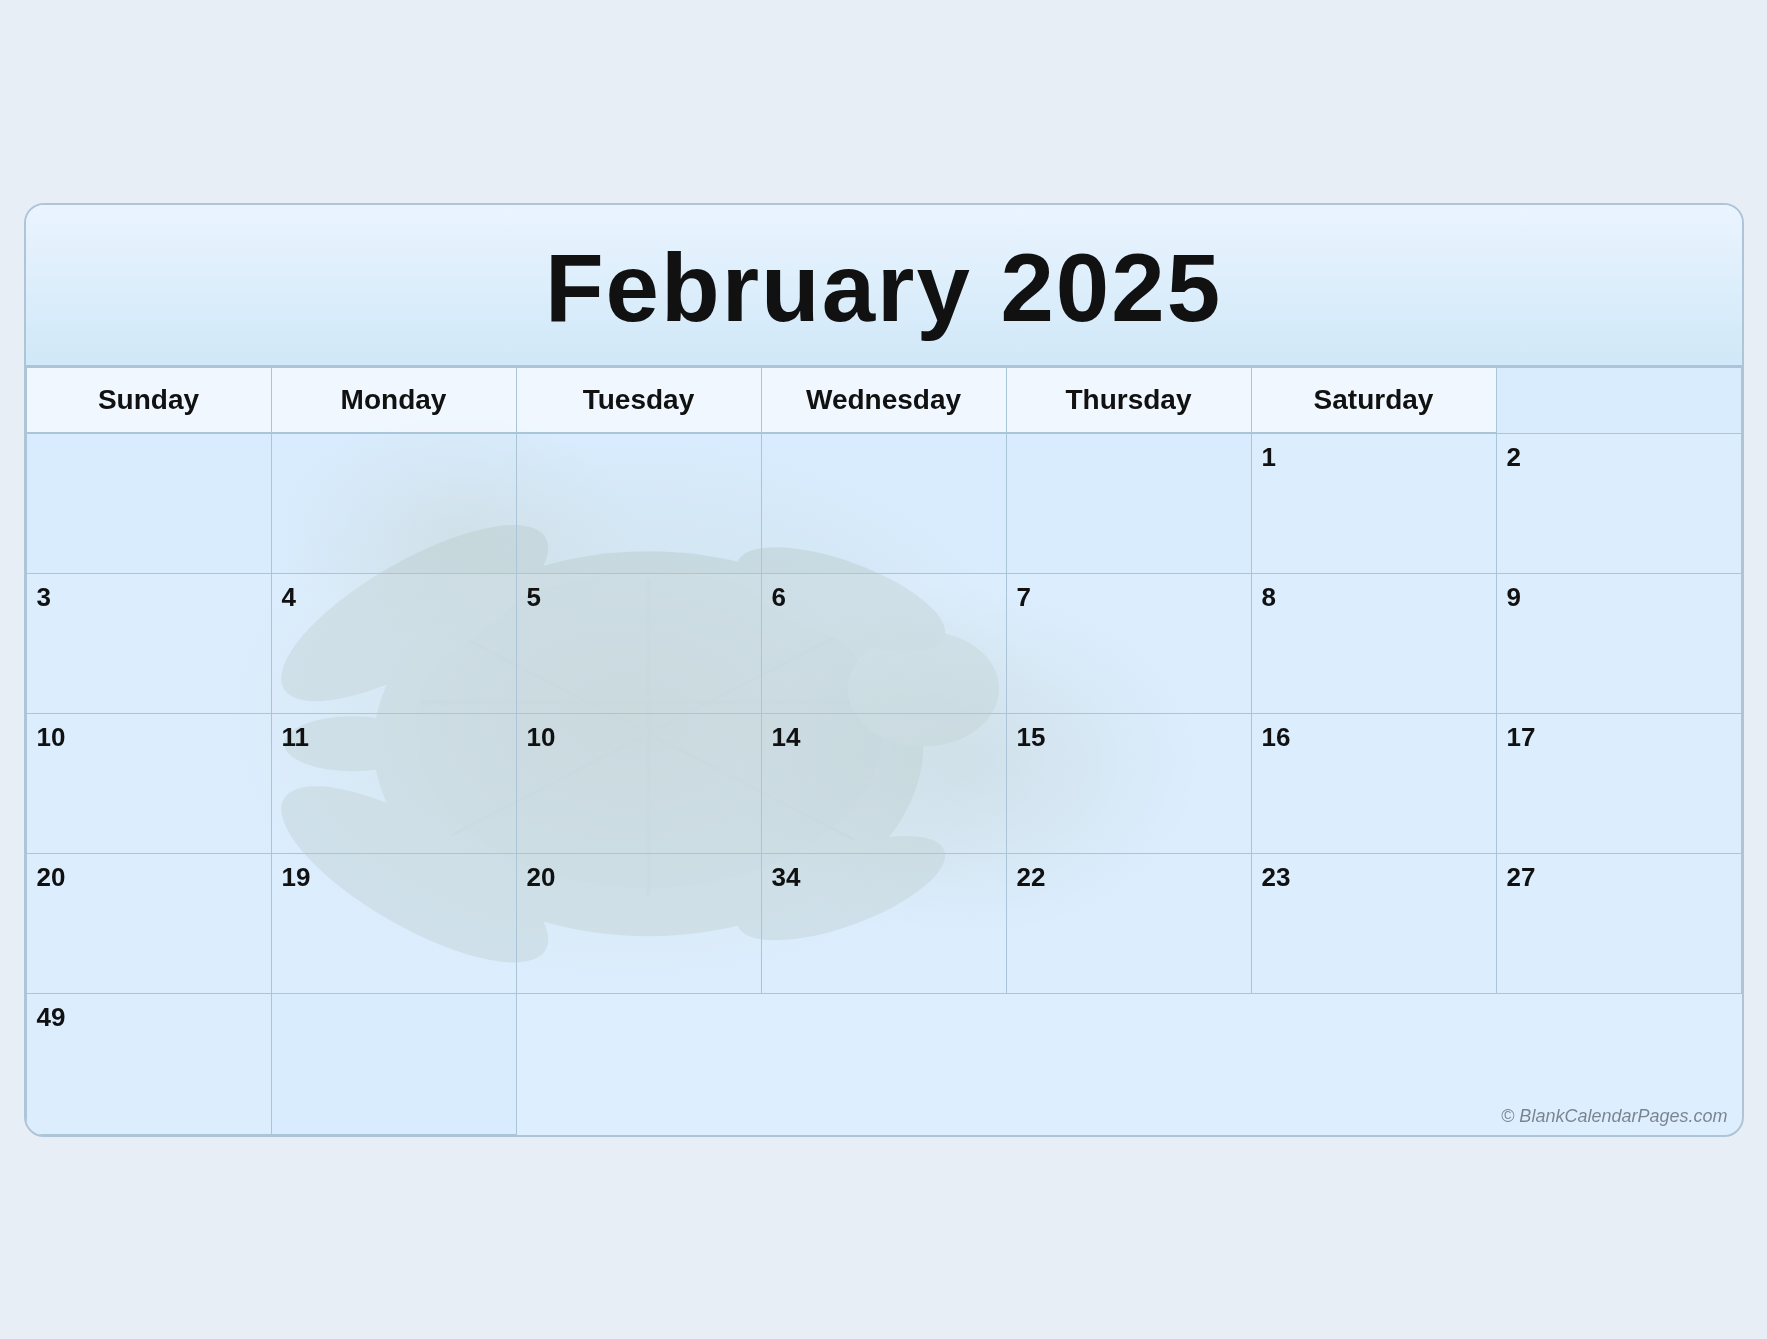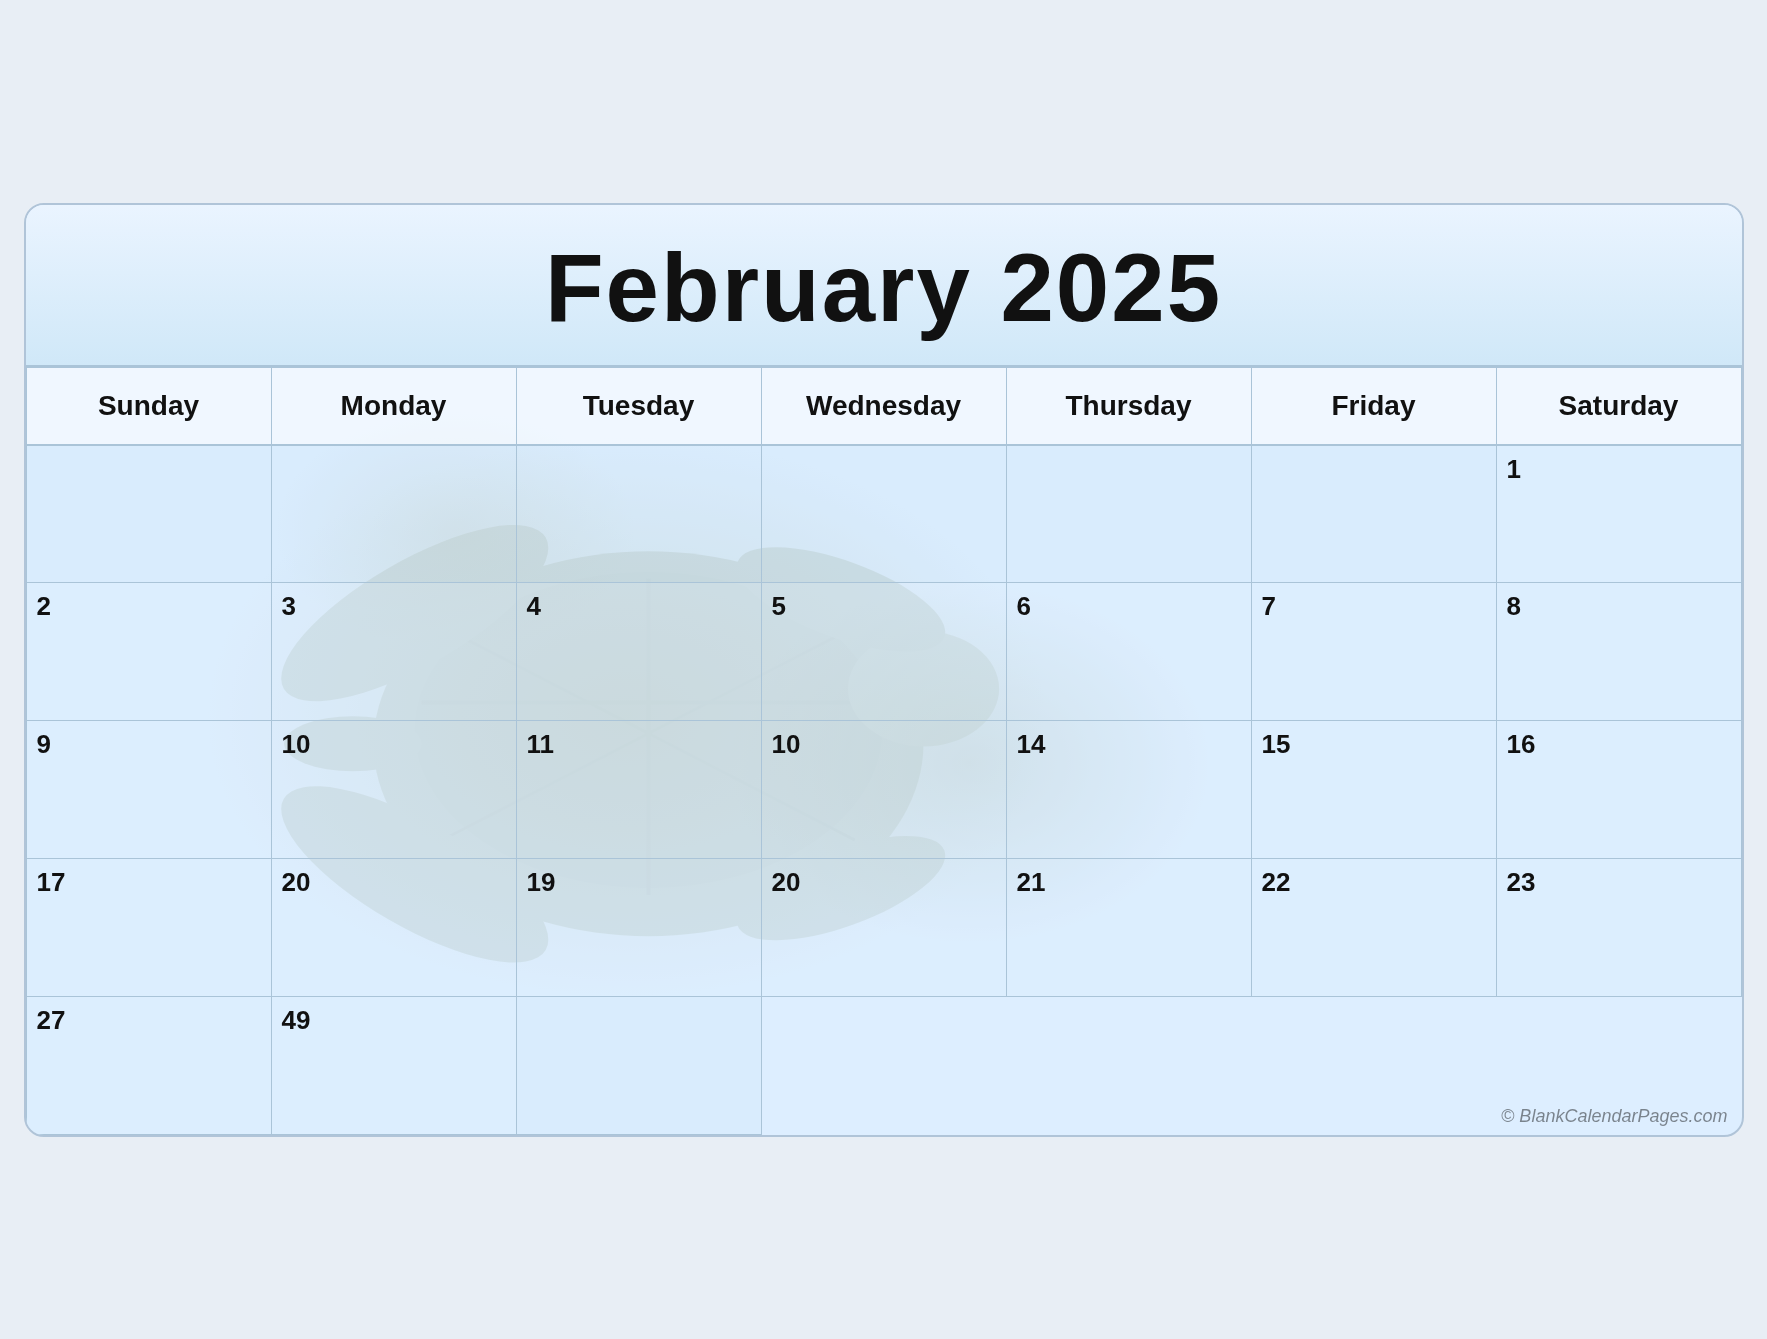--- a/index.html
+++ b/index.html
@@ -67,21 +67,21 @@
       grid-template-rows: auto repeat(5, 1fr);
       border-left: 1px solid #aac4d8;
       border-top: 1px solid #aac4d8;
     }
 
     .day-header {
       background: rgba(255,255,255,0.55);
       border-right: 1px solid #aac4d8;
       border-bottom: 2px solid #aac4d8;
       text-align: center;
-      padding: 22px 0;
+      padding: 16px 0;
       font-size: 28px;
       font-weight: 700;
       color: #111;
     }
 
     .day-cell {
       border-right: 1px solid #aac4d8;
       border-bottom: 1px solid #aac4d8;
       background: rgba(220, 238, 252, 0.45);
       padding: 8px 10px;
@@ -156,21 +156,20 @@
       <h1>February 2025</h1>
     </div>
 
     <div class="calendar-grid">
 
       <div class="day-header">Sunday</div>
       <div class="day-header">Monday</div>
       <div class="day-header">Tuesday</div>
       <div class="day-header">Wednesday</div>
       <div class="day-header">Thursday</div>
-      <div class="day-header">Friday</div>
       <div class="day-header">Saturday</div>
 
       <div class="day-cell empty"><span class="day-num"></span></div>
       <div class="day-cell empty"><span class="day-num"></span></div>
       <div class="day-cell empty"><span class="day-num"></span></div>
       <div class="day-cell empty"><span class="day-num"></span></div>
       <div class="day-cell empty"><span class="day-num"></span></div>
       <div class="day-cell empty"><span class="day-num"></span></div>
       <div class="day-cell"><span class="day-num">1</span></div>
 
@@ -187,21 +186,21 @@
       <div class="day-cell"><span class="day-num">11</span></div>
       <div class="day-cell"><span class="day-num">10</span></div>
       <div class="day-cell"><span class="day-num">14</span></div>
       <div class="day-cell"><span class="day-num">15</span></div>
 
       <div class="day-cell"><span class="day-num">16</span></div>
       <div class="day-cell"><span class="day-num">17</span></div>
       <div class="day-cell"><span class="day-num">20</span></div>
       <div class="day-cell"><span class="day-num">19</span></div>
       <div class="day-cell"><span class="day-num">20</span></div>
-      <div class="day-cell"><span class="day-num">21</span></div>
+      <div class="day-cell"><span class="day-num">34</span></div>
       <div class="day-cell"><span class="day-num">22</span></div>
 
       <div class="day-cell"><span class="day-num">23</span></div>
       <div class="day-cell"><span class="day-num">27</span></div>
       <div class="day-cell"><span class="day-num">49</span></div>
       <div class="day-cell empty"><span class="day-num"></span></div>
 
     </div>
 
     <div class="watermark">© BlankCalendarPages.com</div>

